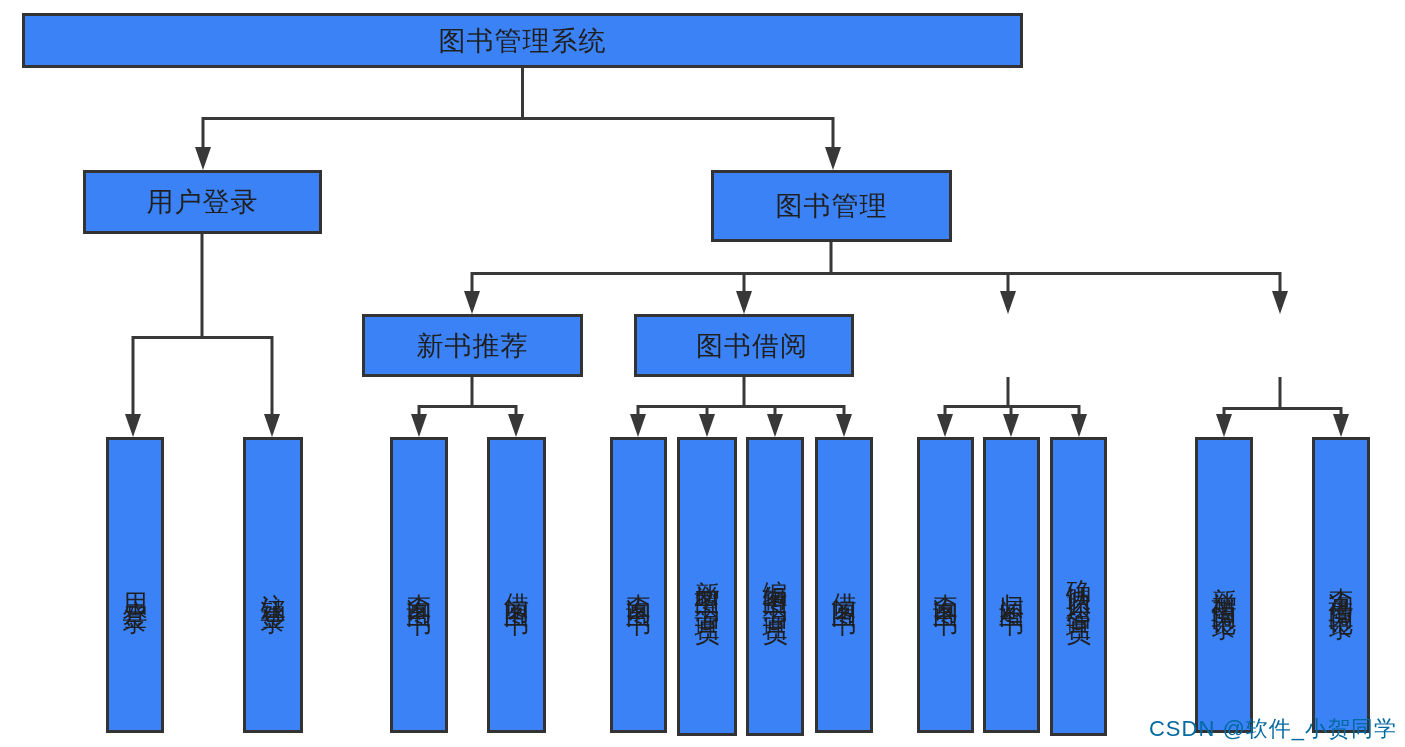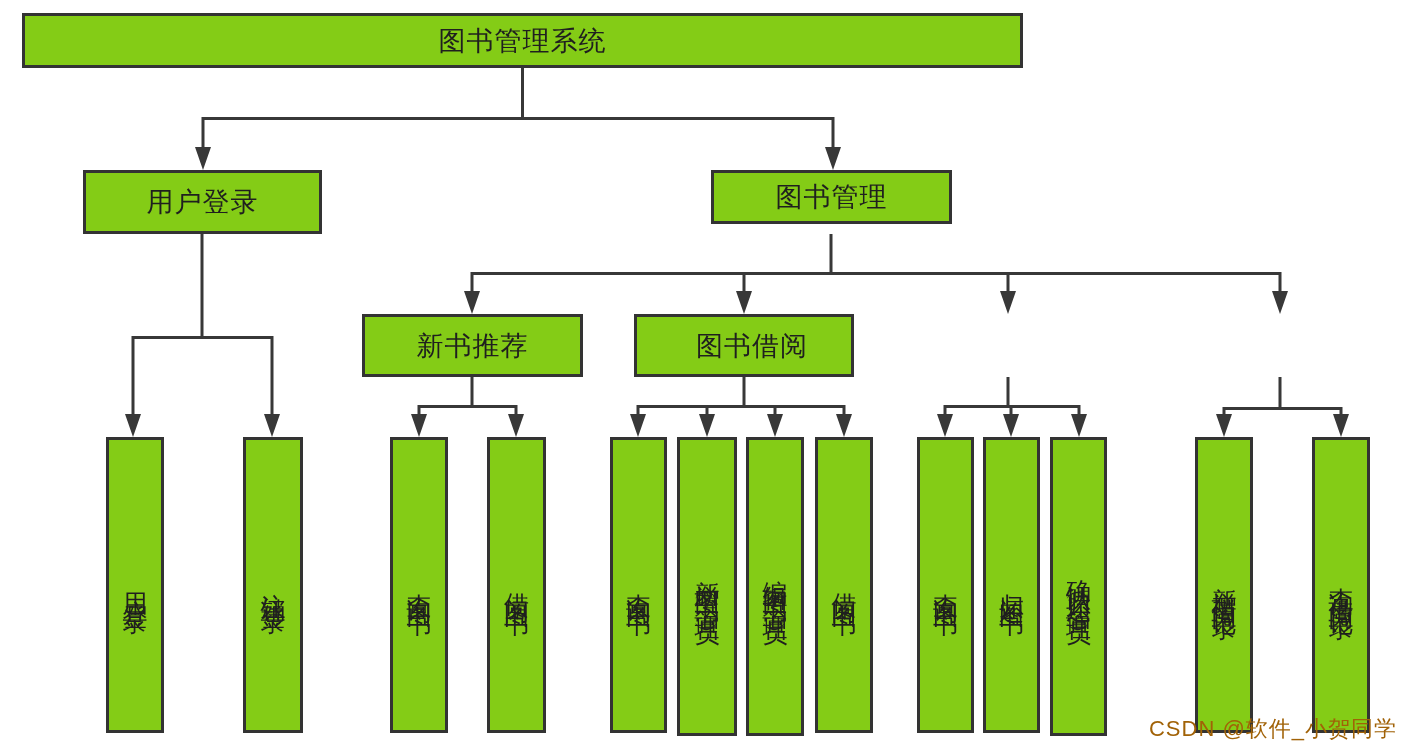--- a/index.html
+++ b/index.html
@@ -12,21 +12,21 @@
     overflow: hidden;
   }
   .connectors {
     position: absolute;
     left: 0; top: 0;
     width: 1405px; height: 747px;
   }
   .box {
     position: absolute;
     box-sizing: border-box;
-    background: #84cc16;
+    background: #3b82f6;
     border: 3px solid #333333;
     display: flex;
     align-items: center;
     justify-content: center;
     color: #1f1f1f;
   }
   .hbox span {
     font-size: 27px;
     letter-spacing: 1px;
     white-space: nowrap;
@@ -37,21 +37,21 @@
     font-size: 25px;
     letter-spacing: 6px;
     line-height: 1.0;
     white-space: nowrap;
   }
   .watermark {
     position: absolute;
     right: 8px;
     bottom: 3px;
     font-size: 22px;
-    color: #a16207;
+    color: #0369a1;
     letter-spacing: 1px;
     white-space: nowrap;
   }
 </style>
 </head>
 <body>
 
 <div class="stage">
 
   <svg class="connectors" viewBox="0 0 1405 747" xmlns="http://www.w3.org/2000/svg" aria-hidden="true">
@@ -99,21 +99,21 @@
     </g>
   </svg>
 
   <div class="box hbox" style="left:22px; top:13px; width:1001px; height:55px;">
     <span>图书管理系统</span>
   </div>
 
   <div class="box hbox" style="left:83px; top:170px; width:239px; height:64px;">
     <span>用户登录</span>
   </div>
-  <div class="box hbox" style="left:711px; top:170px; width:241px; height:54px;">
+  <div class="box hbox" style="left:711px; top:170px; width:241px; height:72px;">
     <span>图书管理</span>
   </div>
 
   <div class="box hbox" style="left:362px; top:314px; width:221px; height:63px;">
     <span>新书推荐</span>
   </div>
   <div class="box hbox" style="left:634px; top:314px; width:220px; height:63px;padding-left:16px;">
     <span>图书借阅</span>
   </div>
 

